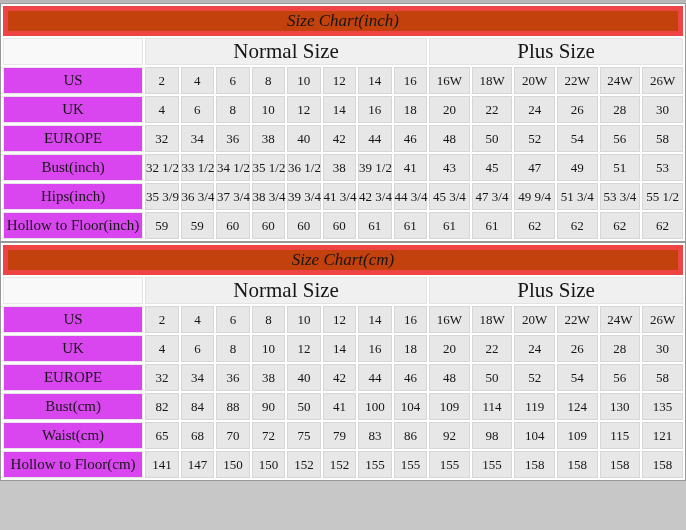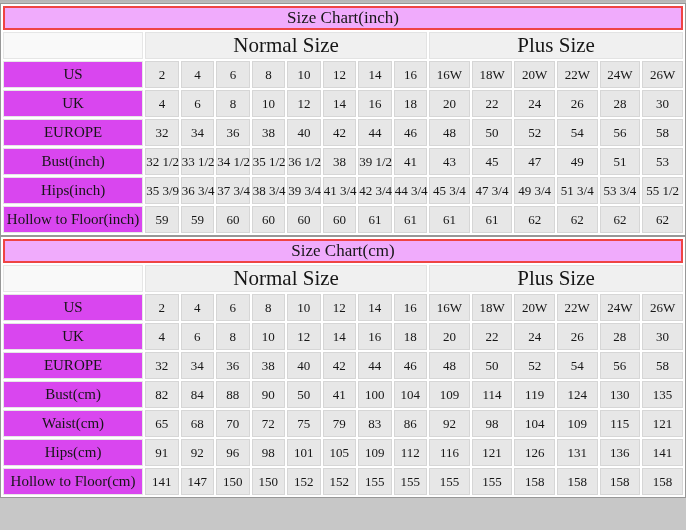--- a/index.html
+++ b/index.html
@@ -35,24 +35,25 @@
   col.c-label  { width: 138px; }
   col.c-normal { width: 33px; }
   col.c-plus   { width: 40px; }
   td {
     text-align: center;
     vertical-align: middle;
     white-space: nowrap;
     padding: 0;
   }
   td.title-cell {
-    background: #f0abfc;
-    border: 2px solid #ef4444;
+    background: #c2410c;
+    border: 5px solid #ef4444;
     font-size: 17px;
     height: 19px;
+    font-style: italic;
   }
   td.group-cell {
     background: #f0f0f0;
     border: 1px solid #e3e3e3;
     font-size: 21px;
     height: 19px;
   }
   td.corner-cell {
     background: #f9f9f9;
     border: 1px solid #e6e6e6;
@@ -175,21 +176,21 @@
             <td class="data-cell">35 3/9</td>
             <td class="data-cell">36 3/4</td>
             <td class="data-cell">37 3/4</td>
             <td class="data-cell">38 3/4</td>
             <td class="data-cell">39 3/4</td>
             <td class="data-cell">41 3/4</td>
             <td class="data-cell">42 3/4</td>
             <td class="data-cell">44 3/4</td>
             <td class="data-cell">45 3/4</td>
             <td class="data-cell">47 3/4</td>
-            <td class="data-cell">49 3/4</td>
+            <td class="data-cell">49 9/4</td>
             <td class="data-cell">51 3/4</td>
             <td class="data-cell">53 3/4</td>
             <td class="data-cell">55 1/2</td>
           </tr>
           <tr>
             <td class="label-cell">Hollow to Floor(inch)</td>
             <td class="data-cell">59</td>
             <td class="data-cell">59</td>
             <td class="data-cell">60</td>
             <td class="data-cell">60</td>
@@ -314,37 +315,20 @@
             <td class="data-cell">83</td>
             <td class="data-cell">86</td>
             <td class="data-cell">92</td>
             <td class="data-cell">98</td>
             <td class="data-cell">104</td>
             <td class="data-cell">109</td>
             <td class="data-cell">115</td>
             <td class="data-cell">121</td>
           </tr>
           <tr>
-            <td class="label-cell">Hips(cm)</td>
-            <td class="data-cell">91</td>
-            <td class="data-cell">92</td>
-            <td class="data-cell">96</td>
-            <td class="data-cell">98</td>
-            <td class="data-cell">101</td>
-            <td class="data-cell">105</td>
-            <td class="data-cell">109</td>
-            <td class="data-cell">112</td>
-            <td class="data-cell">116</td>
-            <td class="data-cell">121</td>
-            <td class="data-cell">126</td>
-            <td class="data-cell">131</td>
-            <td class="data-cell">136</td>
-            <td class="data-cell">141</td>
-          </tr>
-          <tr>
             <td class="label-cell">Hollow to Floor(cm)</td>
             <td class="data-cell">141</td>
             <td class="data-cell">147</td>
             <td class="data-cell">150</td>
             <td class="data-cell">150</td>
             <td class="data-cell">152</td>
             <td class="data-cell">152</td>
             <td class="data-cell">155</td>
             <td class="data-cell">155</td>
             <td class="data-cell">155</td>

